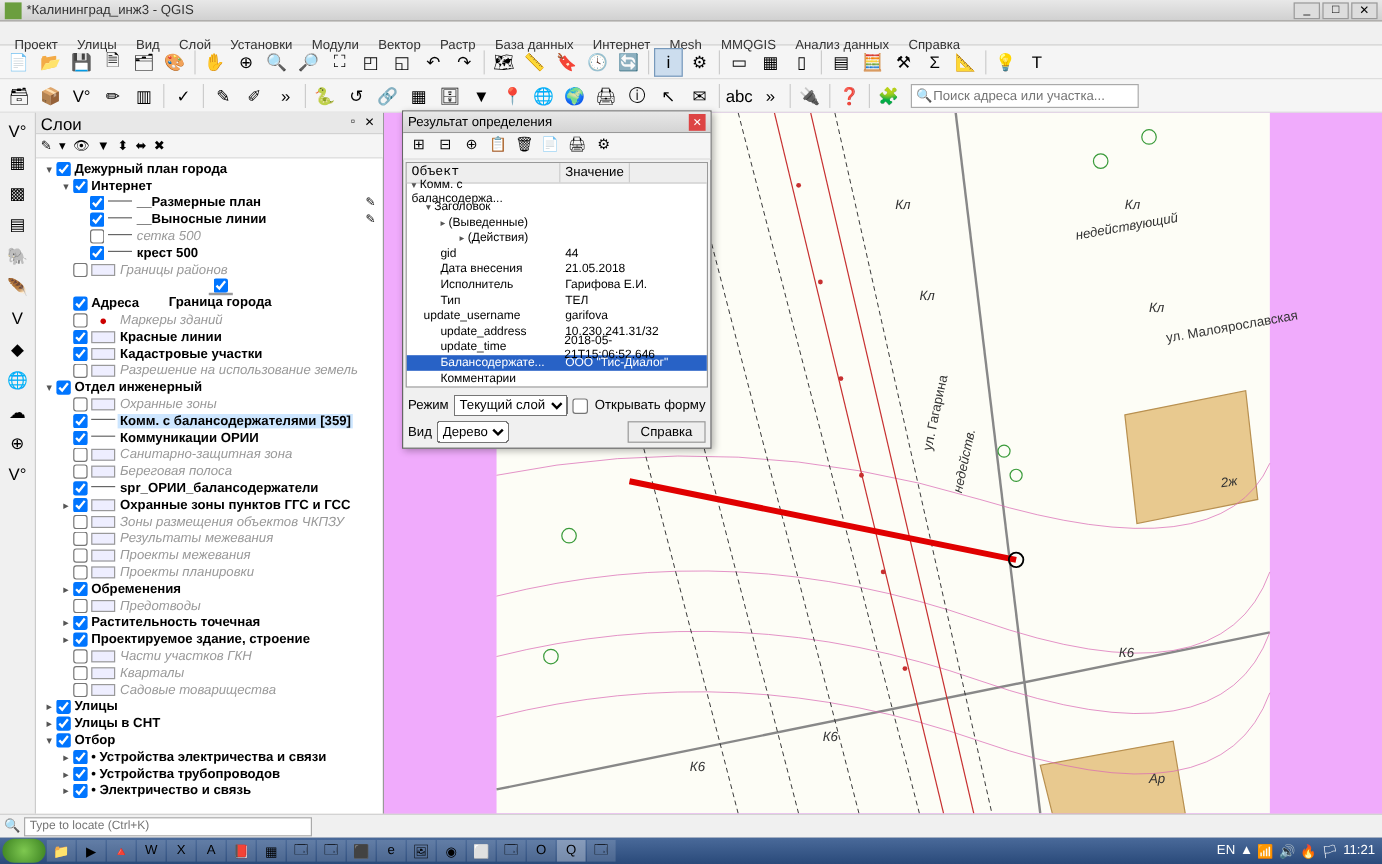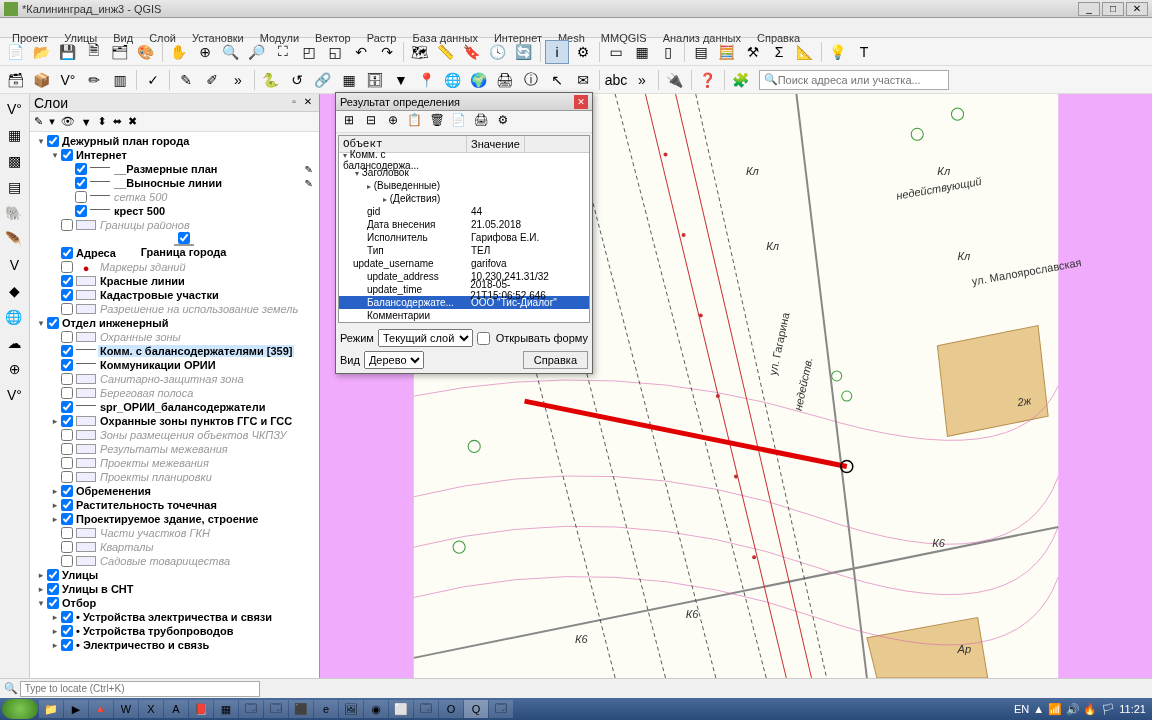--- a/index.html
+++ b/index.html
@@ -381,20 +381,26 @@
         <div class="tree-item" style="padding-left: 18px;">
           <span class="exp"></span>
           <input type="checkbox" class="chk" style="">
           <span class="swatch" style="border:1px solid #999;background:#eef"></span>
           <span class="label gray">Проекты планировки</span>
         </div>
         <div class="tree-item" style="padding-left: 18px;">
           <span class="exp">▸</span>
           <input type="checkbox" class="chk" checked="" style="">
           <span class="label bold">Обременения</span>
+        </div>
+        <div class="tree-item" style="padding-left: 18px;">
+          <span class="exp"></span>
+          <input type="checkbox" class="chk" style="">
+          <span class="swatch" style="border:1px solid #999;background:#eef"></span>
+          <span class="label gray">Предотводы</span>
         </div>
         <div class="tree-item" style="padding-left: 18px;">
           <span class="exp">▸</span>
           <input type="checkbox" class="chk" checked="" style="">
           <span class="label bold">Растительность точечная</span>
         </div>
         <div class="tree-item" style="padding-left: 18px;">
           <span class="exp">▸</span>
           <input type="checkbox" class="chk" checked="" style="">
           <span class="label bold">Проектируемое здание, строение</span>

